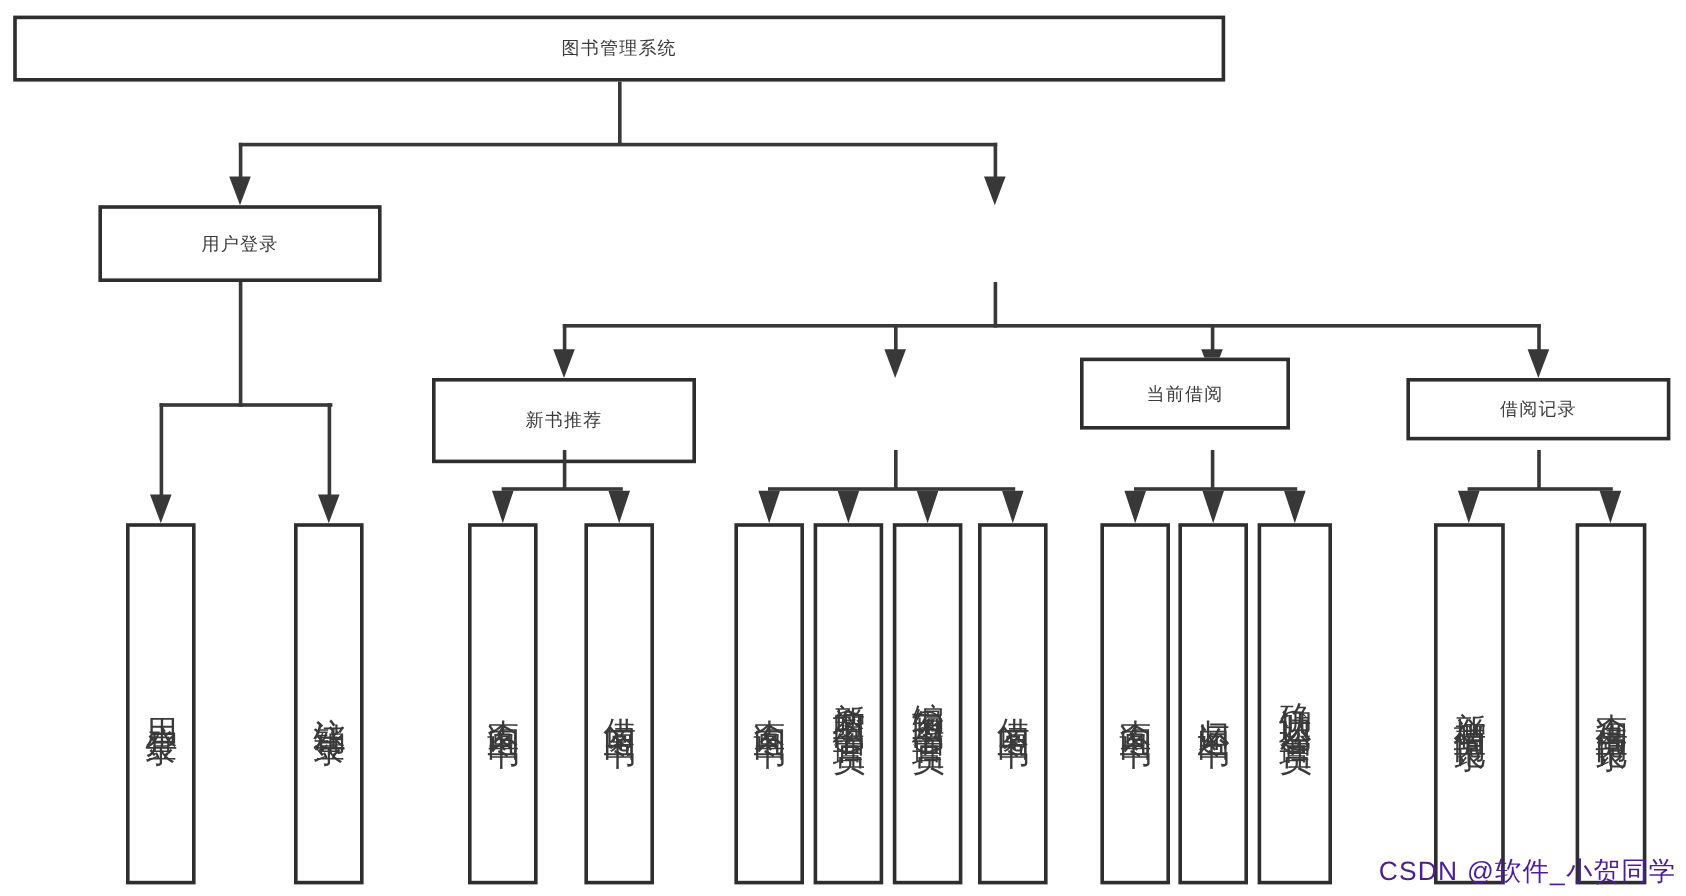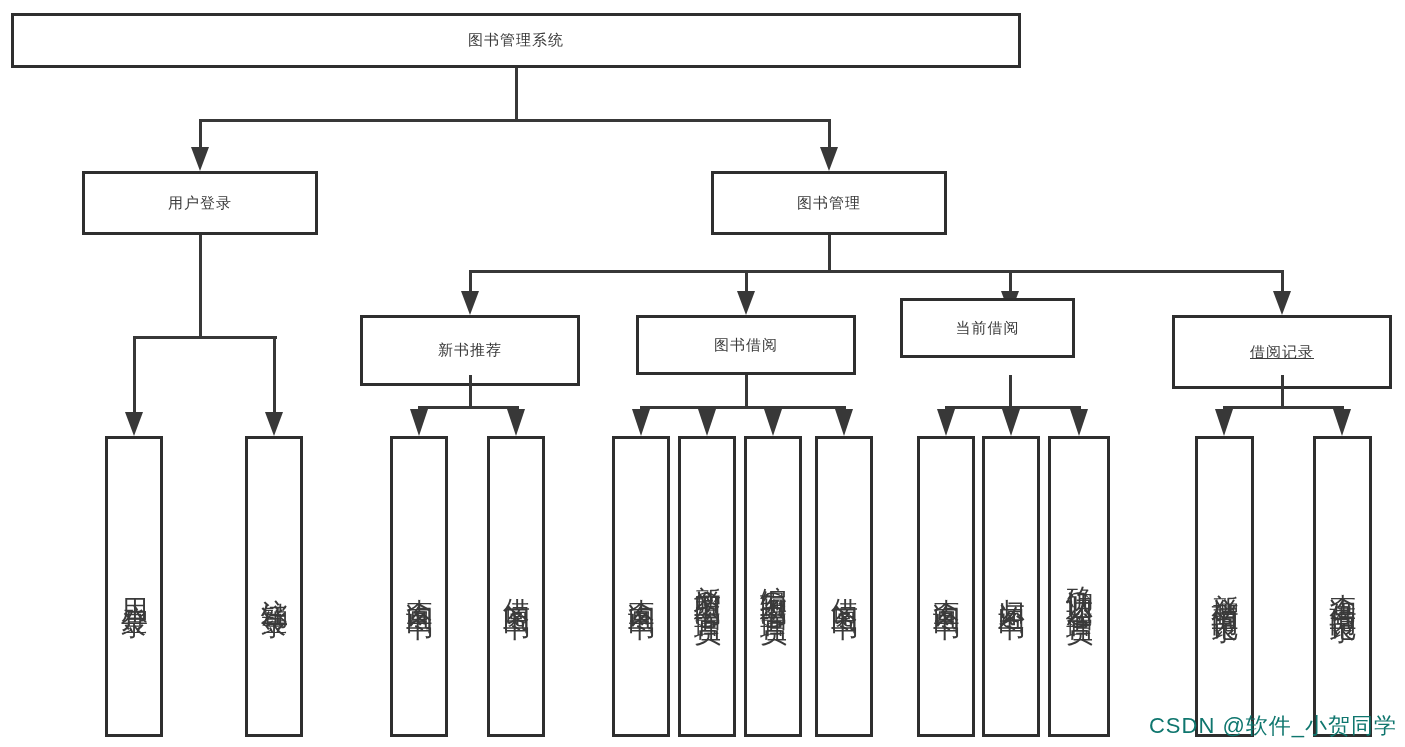--- a/index.html
+++ b/index.html
@@ -20,44 +20,41 @@
   .vl { position:absolute; width:3px; background:#383838; }
   .hl { position:absolute; height:3px; background:#383838; }
   .arr {
     position:absolute; width:0; height:0;
     border-left:9px solid transparent; border-right:9px solid transparent;
     border-top:24px solid #383838;
   }
   .arr2 { border-top-width:27px; }
   .wm {
     position:absolute; right:8px; bottom:6px; font-size:22px;
-    color:#0f766e; letter-spacing:1px; white-space:nowrap;
+    color:#4c1d95; letter-spacing:1px; white-space:nowrap;
   }
 </style>
 </head>
 <body>
 
 <div class="canvas">
 
   <div class="box" style="left:11px; top:13px; width:1010px; height:55px;">
     <span class="hlabel">图书管理系统</span>
   </div>
 
   <div class="vl" style="left:515px; top:68px; height:53px;"></div>
   <div class="hl" style="left:199px; top:119px; width:632px;"></div>
   <div class="vl" style="left:199px; top:119px; height:31px;"></div>
   <div class="arr" style="left:191px; top:147px;"></div>
   <div class="vl" style="left:828px; top:119px; height:31px;"></div>
   <div class="arr" style="left:820px; top:147px;"></div>
 
   <div class="box" style="left:82px; top:171px; width:236px; height:64px;">
     <span class="hlabel">用户登录</span>
-  </div>
-  <div class="box" style="left:711px; top:171px; width:236px; height:64px;">
-    <span class="hlabel">图书管理</span>
   </div>
 
   <div class="vl" style="left:199px; top:235px; height:104px;"></div>
   <div class="hl" style="left:133px; top:336px; width:144px;"></div>
   <div class="vl" style="left:133px; top:336px; height:79px;"></div>
   <div class="arr" style="left:125px; top:412px;"></div>
   <div class="vl" style="left:273px; top:336px; height:79px;"></div>
   <div class="arr" style="left:265px; top:412px;"></div>
 
   <div class="vl" style="left:828px; top:235px; height:38px;"></div>
@@ -67,27 +64,24 @@
   <div class="vl" style="left:745px; top:270px; height:24px;"></div>
   <div class="arr" style="left:737px; top:291px;"></div>
   <div class="vl" style="left:1009px; top:270px; height:24px;"></div>
   <div class="arr" style="left:1001px; top:291px;"></div>
   <div class="vl" style="left:1281px; top:270px; height:24px;"></div>
   <div class="arr" style="left:1273px; top:291px;"></div>
 
   <div class="box" style="left:360px; top:315px; width:220px; height:71px;">
     <span class="hlabel">新书推荐</span>
   </div>
-  <div class="box" style="left:636px; top:315px; width:220px; height:60px;">
-    <span class="hlabel">图书借阅</span>
-  </div>
   <div class="box" style="left:900px; top:298px; width:175px; height:60px;">
     <span class="hlabel">当前借阅</span>
   </div>
-  <div class="box" style="left:1172px; top:315px; width:220px; height:74px;text-decoration:underline;">
+  <div class="box" style="left:1172px; top:315px; width:220px; height:52px;">
     <span class="hlabel">借阅记录</span>
   </div>
 
   <div class="vl" style="left:469px; top:375px; height:33px;"></div>
   <div class="hl" style="left:418px; top:406px; width:101px;"></div>
   <div class="arr arr2" style="left:410px; top:409px;"></div>
   <div class="arr arr2" style="left:507px; top:409px;"></div>
 
   <div class="vl" style="left:745px; top:375px; height:33px;"></div>
   <div class="hl" style="left:640px; top:406px; width:206px;"></div>

